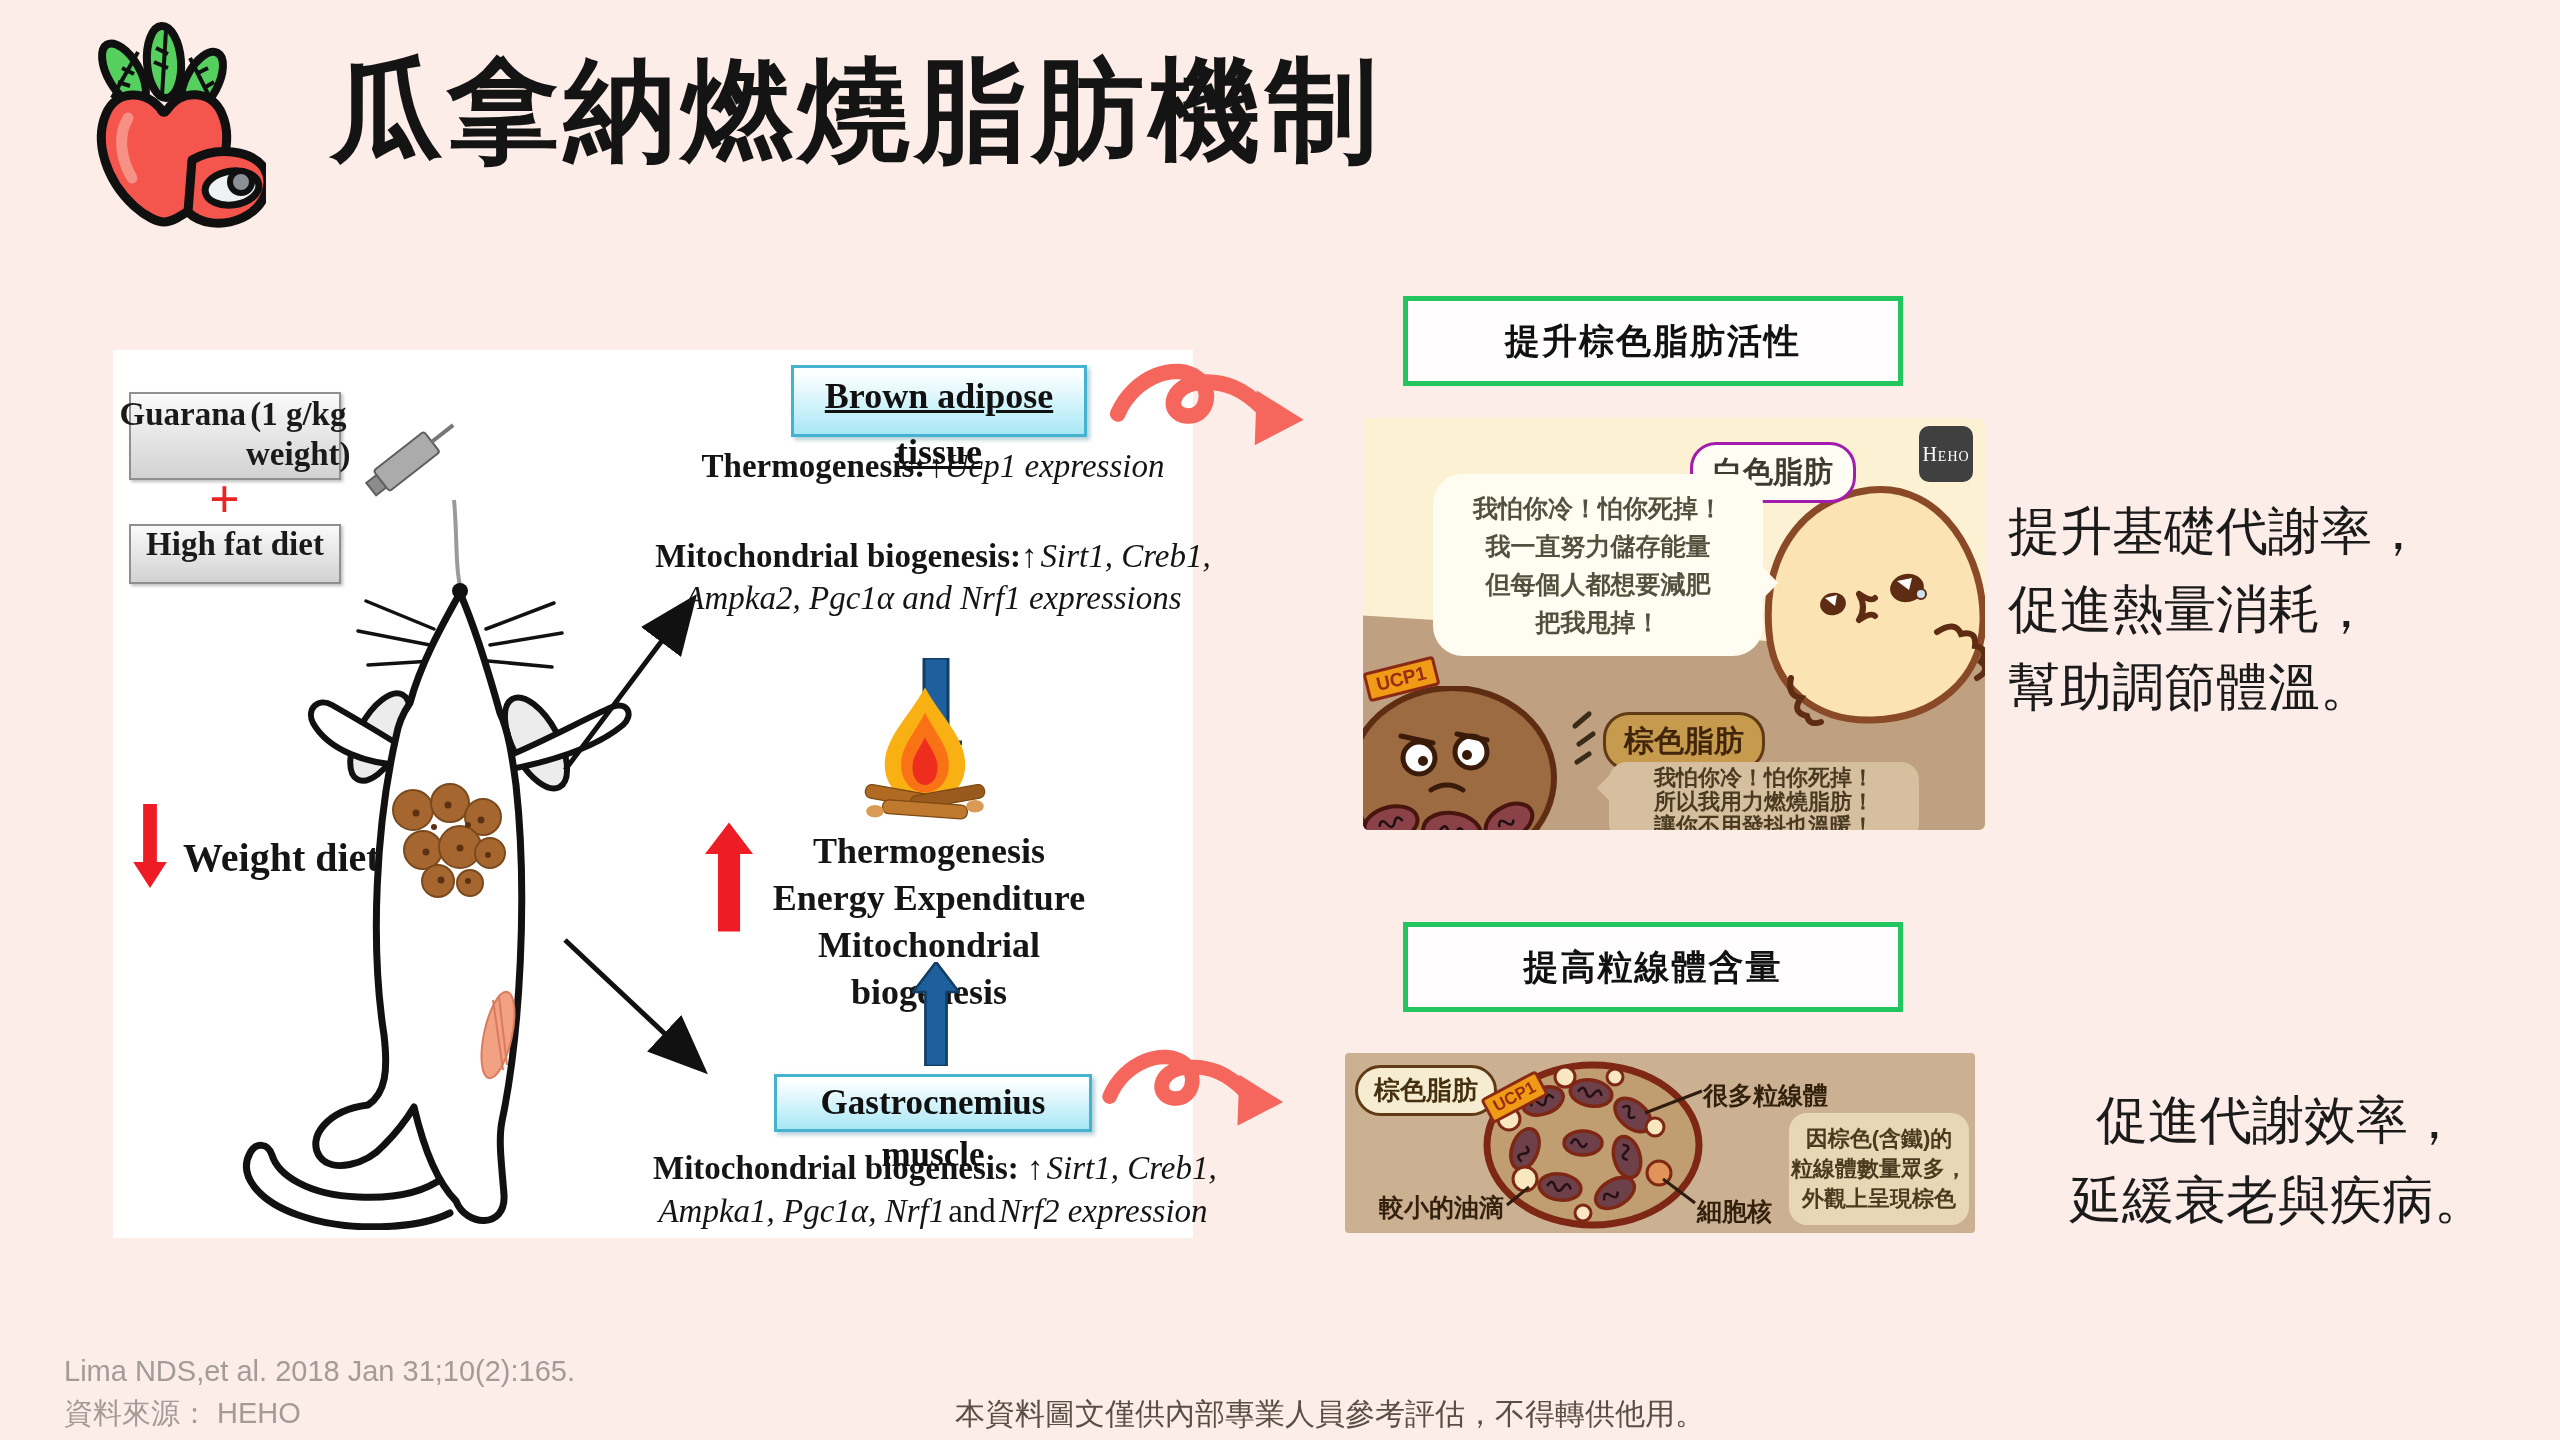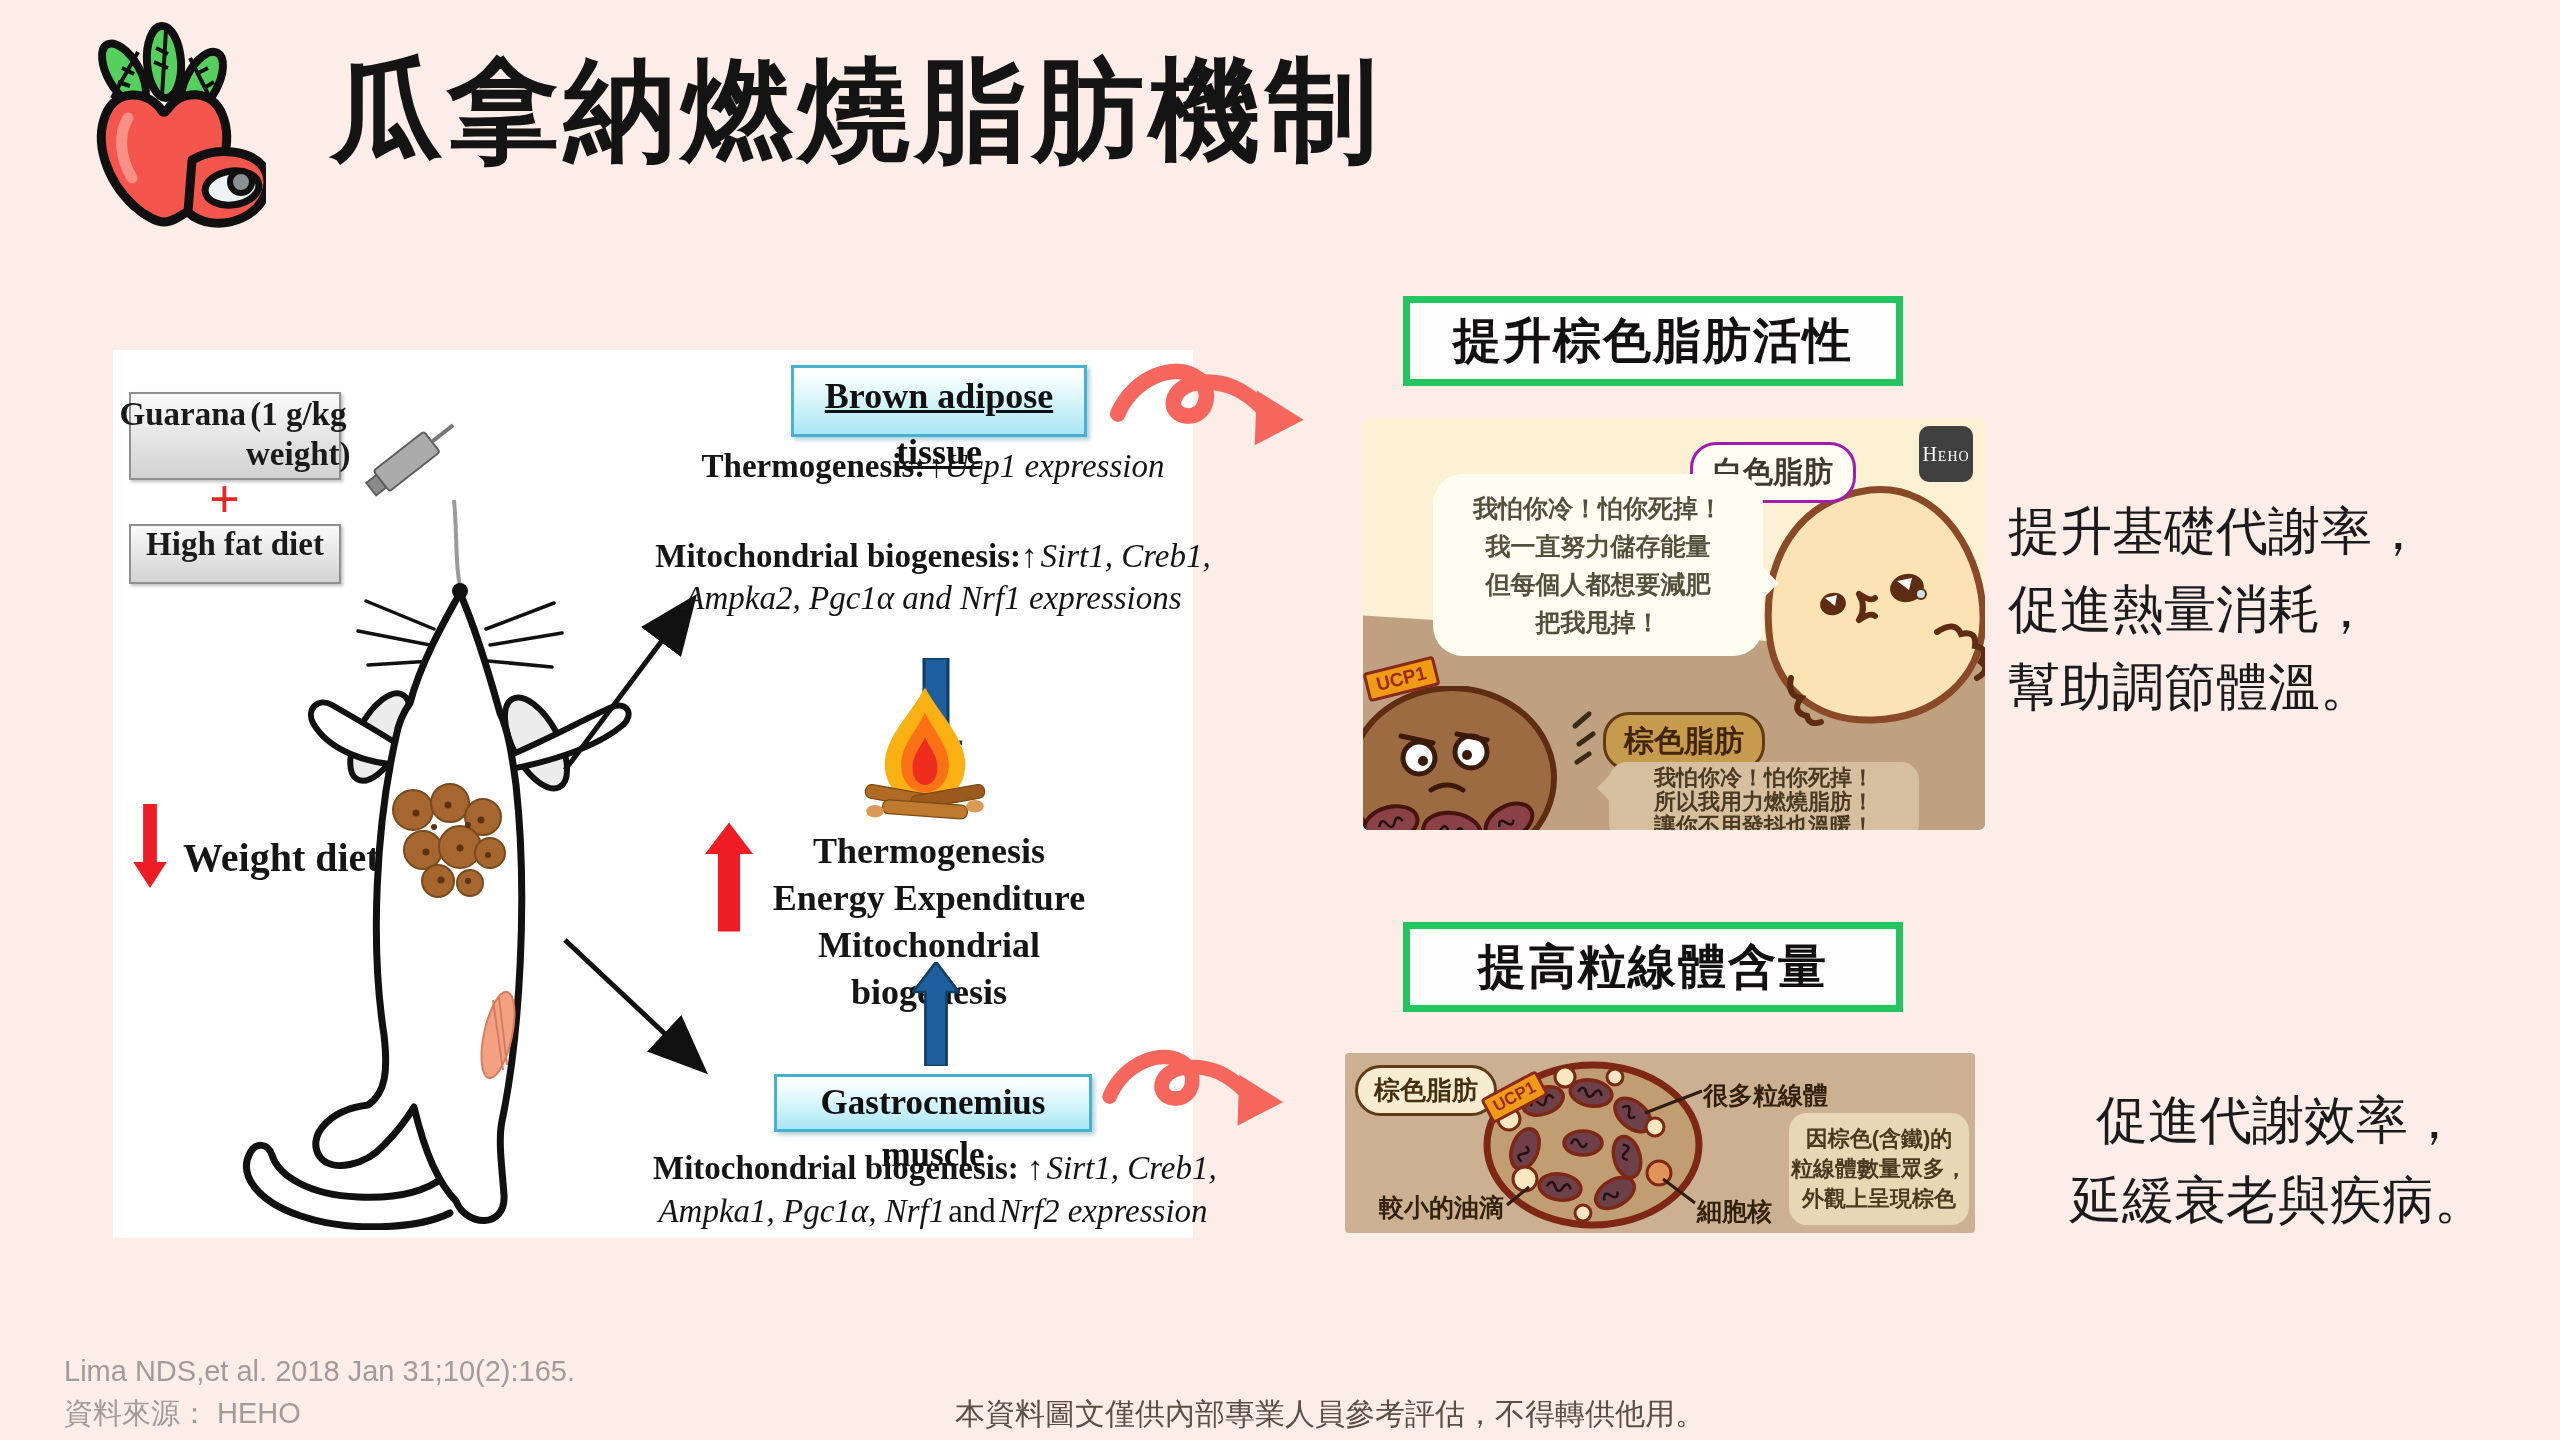--- a/index.html
+++ b/index.html
@@ -37,23 +37,23 @@
   .t3 { left:540px; top:230px; width:560px; font-size:33px; }
   .t4 { left:540px; top:800px; width:560px; font-size:33px; }
   .t5 { left:540px; top:843px; width:560px; font-size:33px; }
 
   .centertext { left:640px; top:478px; width:352px; text-align:center;
                 font-family:"Liberation Serif", serif; font-weight:bold; font-size:36px; line-height:47px; color:#151515; }
 
   .weightlabel { left:70px; top:484px; font-family:"Liberation Serif", serif; font-weight:bold; font-size:40px; color:#151515; }
 
   
-  .headbox { width:500px; height:90px; background:#fffdfd; border:7px solid #22c55e;
+  .headbox { width:500px; height:90px; background:#fffdfd; border:5px solid #22c55e;
              display:flex; align-items:center; justify-content:center;
-             font-size:48px; font-weight:900; color:#111; letter-spacing:2px; }
+             font-size:35px; font-weight:900; color:#111; letter-spacing:2px; }
   .hb1 { left:1403px; top:296px; }
   .hb2 { left:1403px; top:922px; }
 
   
   .desc { font-size:52px; color:#1b1b1b; font-weight:500; }
   .d1 { left:2008px; top:492px; line-height:78px; text-align:left; }
   .d2 { left:2018px; top:1080px; line-height:80px; text-align:center; width:520px; }
 
   
   .cartoon1 { left:1363px; top:418px; width:622px; height:412px; background:#fdf1d4; border-radius:6px; overflow:hidden; }

